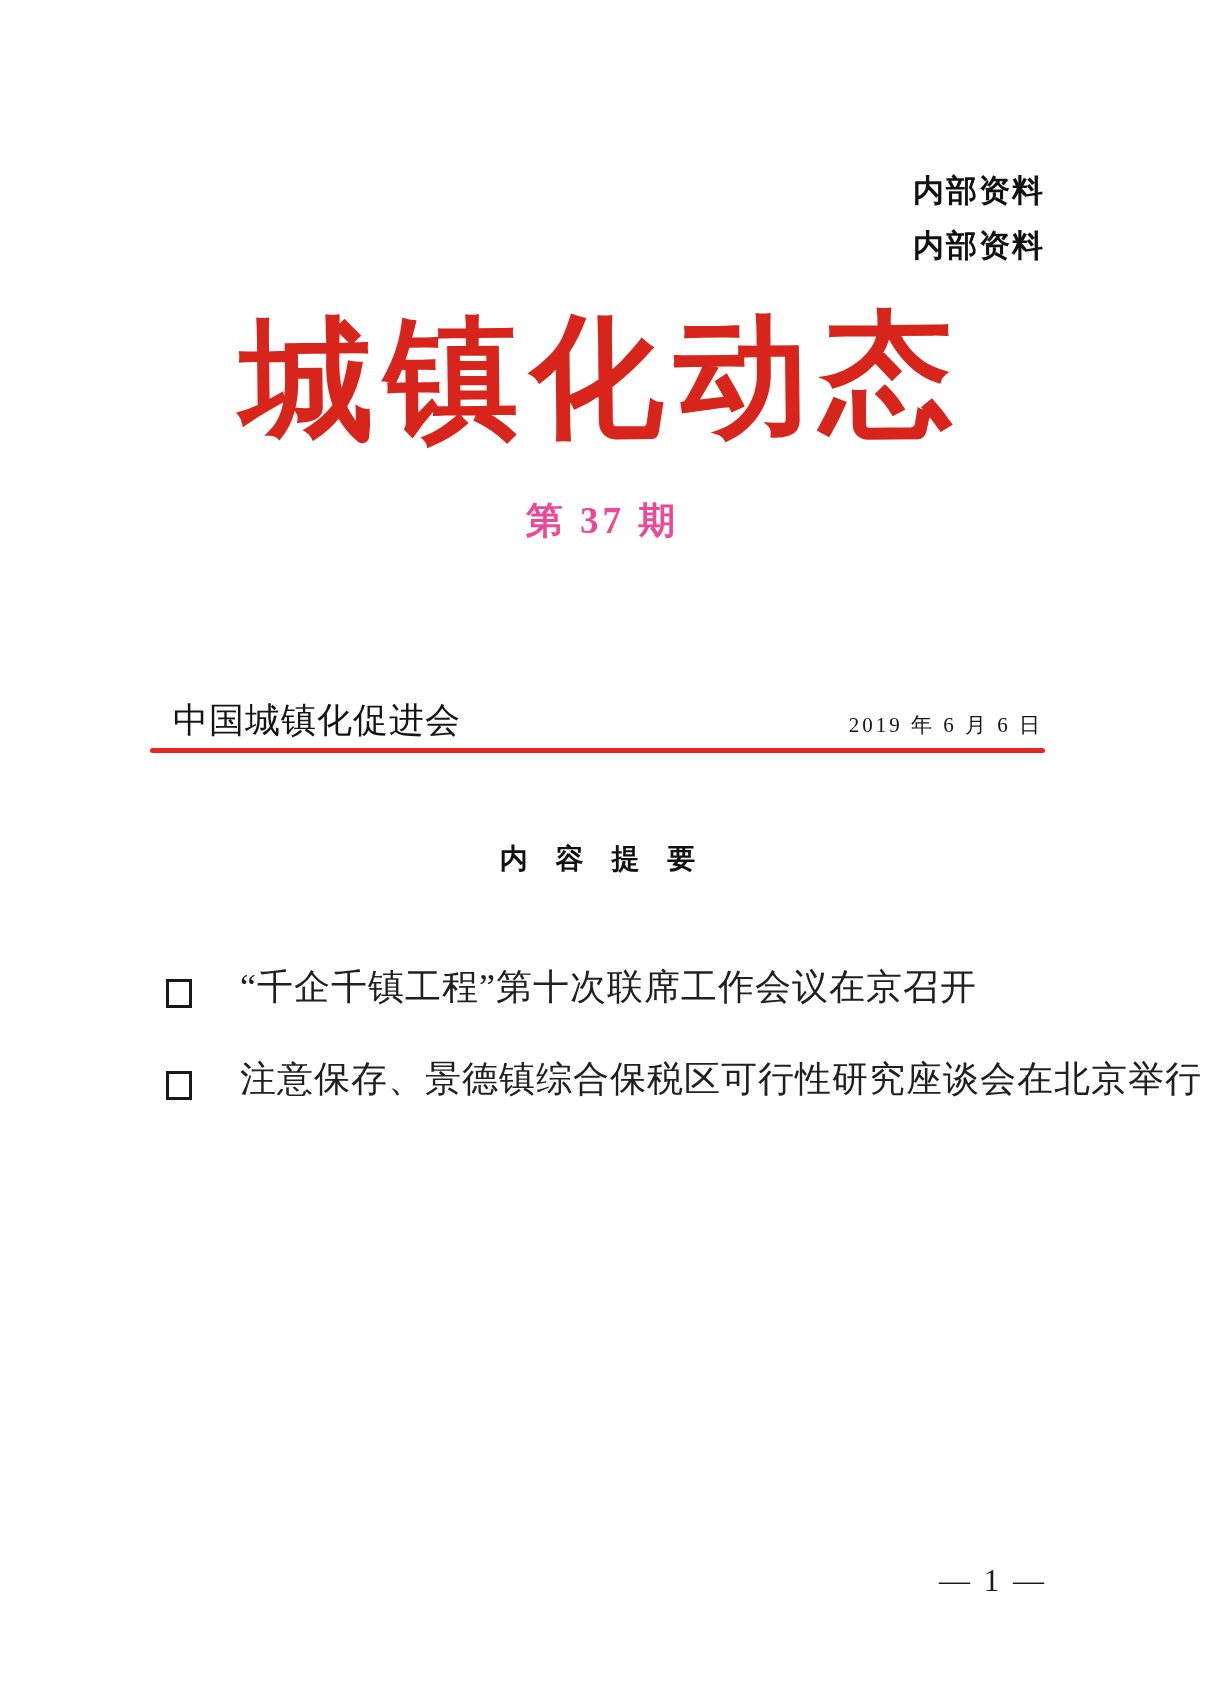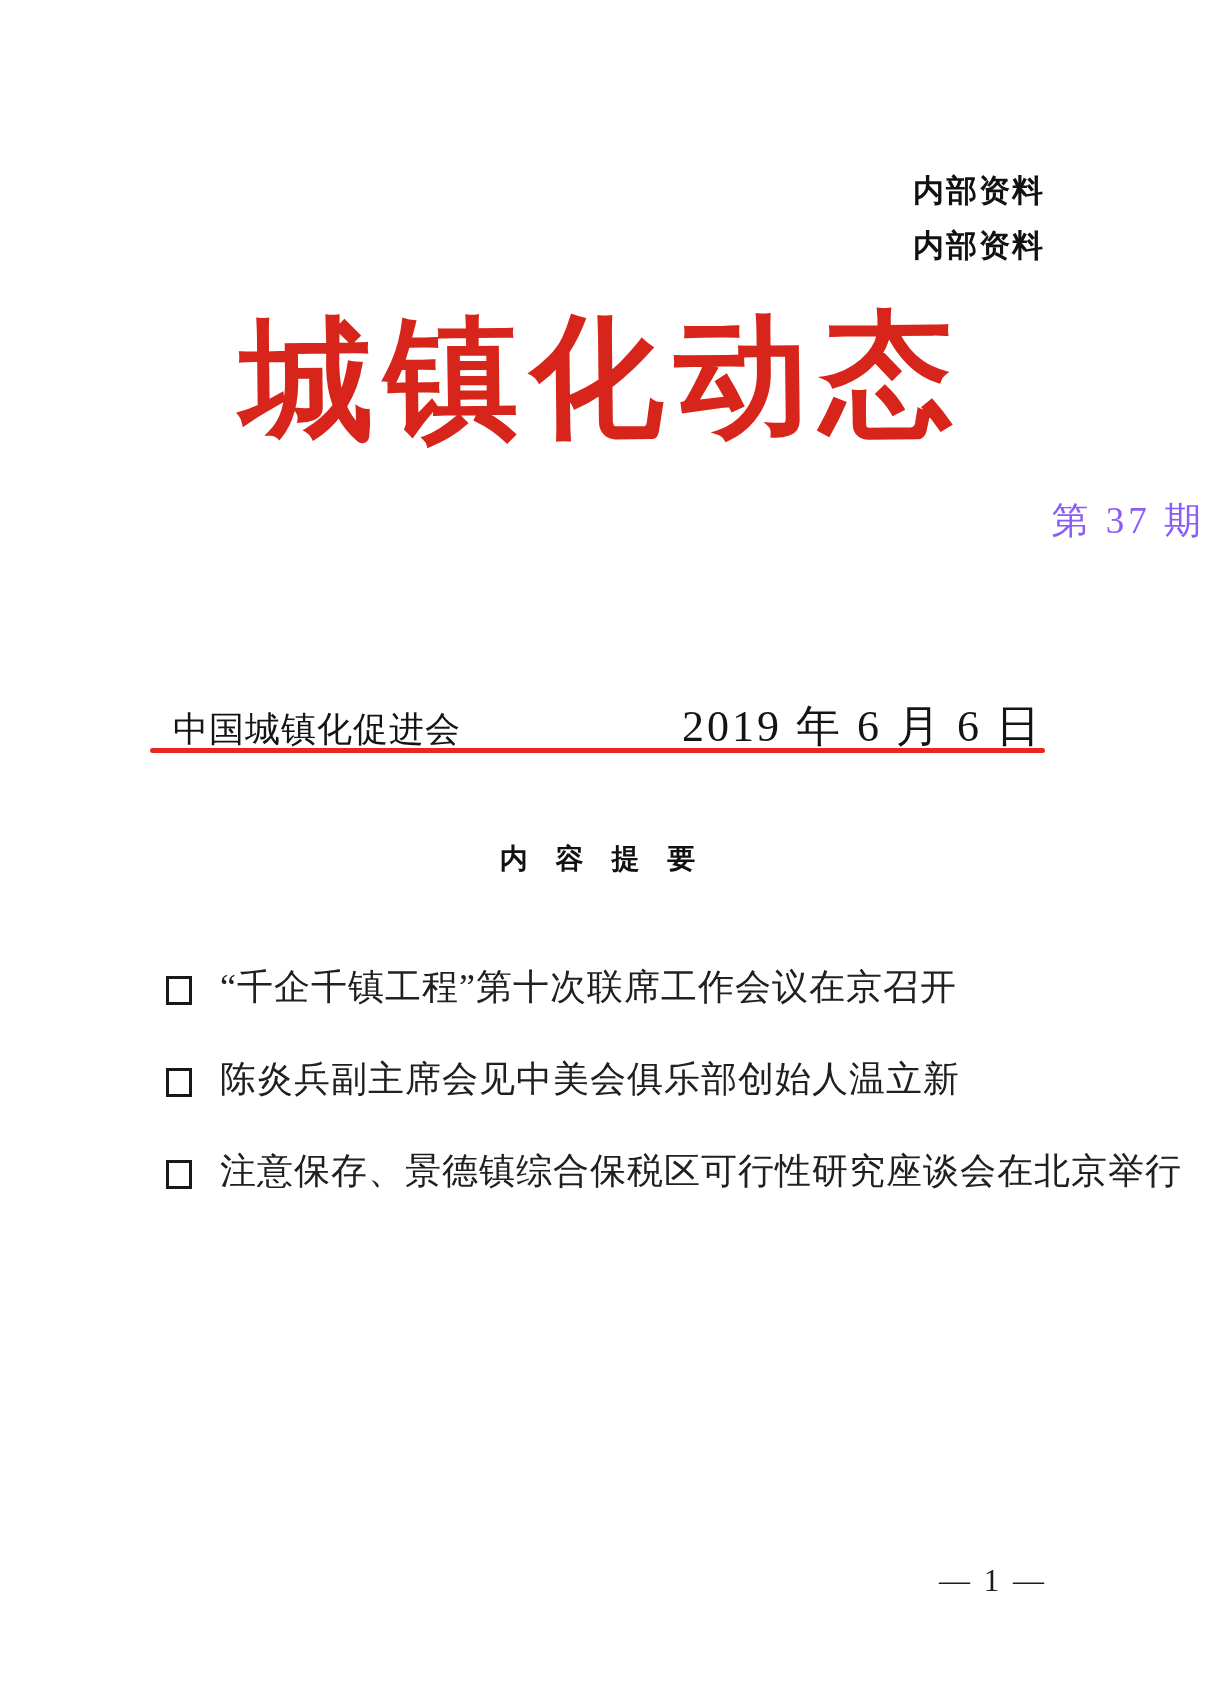--- a/index.html
+++ b/index.html
@@ -44,25 +44,26 @@
     letter-spacing: 12px;
     color: #d8251b;
     transform: rotate(-0.6deg);
   }
 
   .issue {
     position: absolute;
     top: 496px;
     left: 0;
     width: 100%;
-    text-align: right;
+    text-align: center;
     font-family: "Liberation Serif", serif;
     font-size: 37px;
     letter-spacing: 4px;
-    color: #8b5cf6;
+    color: #ec4899;
+    font-weight: bold;
   }
 
   
   .meta-row {
     position: absolute;
     top: 697px;
     left: 152px;
     right: 162px;
     display: flex;
     justify-content: space-between;
@@ -70,21 +71,21 @@
     margin-left: 21px;
   }
   .org {
     font-family: "Liberation Serif", serif;
     font-size: 35px;
     color: #141414;
     letter-spacing: 1px;
   }
   .date {
     font-family: "Liberation Serif", serif;
-    font-size: 44px;
+    font-size: 21px;
     color: #141414;
     letter-spacing: 3px;
   }
 
   .red-rule {
     position: absolute;
     top: 748px;
     left: 150px;
     right: 160px;
     height: 5px;
@@ -107,23 +108,24 @@
 
   .summary-list {
     position: absolute;
     top: 966px;
     left: 166px;
     right: 40px;
     list-style: none;
   }
   .summary-item {
     display: flex;
-    align-items: center;
+    align-items: flex-end;
     margin-bottom: 50px;
     white-space: nowrap;
+    gap: 20px;
   }
   .checkbox {
     flex: 0 0 auto;
     width: 26px;
     height: 29px;
     border: 3px solid #181818;
     margin-top: 6px;
     margin-right: 28px;
   }
   .item-text {
@@ -167,23 +169,19 @@
 
   <h2 class="summary-heading">内 容 提 要</h2>
 
   <ul class="summary-list">
     <li class="summary-item">
       <span class="checkbox"></span>
       <span class="item-text">“千企千镇工程”第十次联席工作会议在京召开</span>
     </li>
     <li class="summary-item">
       <span class="checkbox"></span>
-      <span class="item-text">陈炎兵副主席会见中美会俱乐部创始人温立新</span>
-    </li>
-    <li class="summary-item">
-      <span class="checkbox"></span>
       <span class="item-text">注意保存、景德镇综合保税区可行性研究座谈会在北京举行</span>
     </li>
   </ul>
 
   <div class="page-number">— 1 —</div>
 
 </div>
 
 </body></html>

